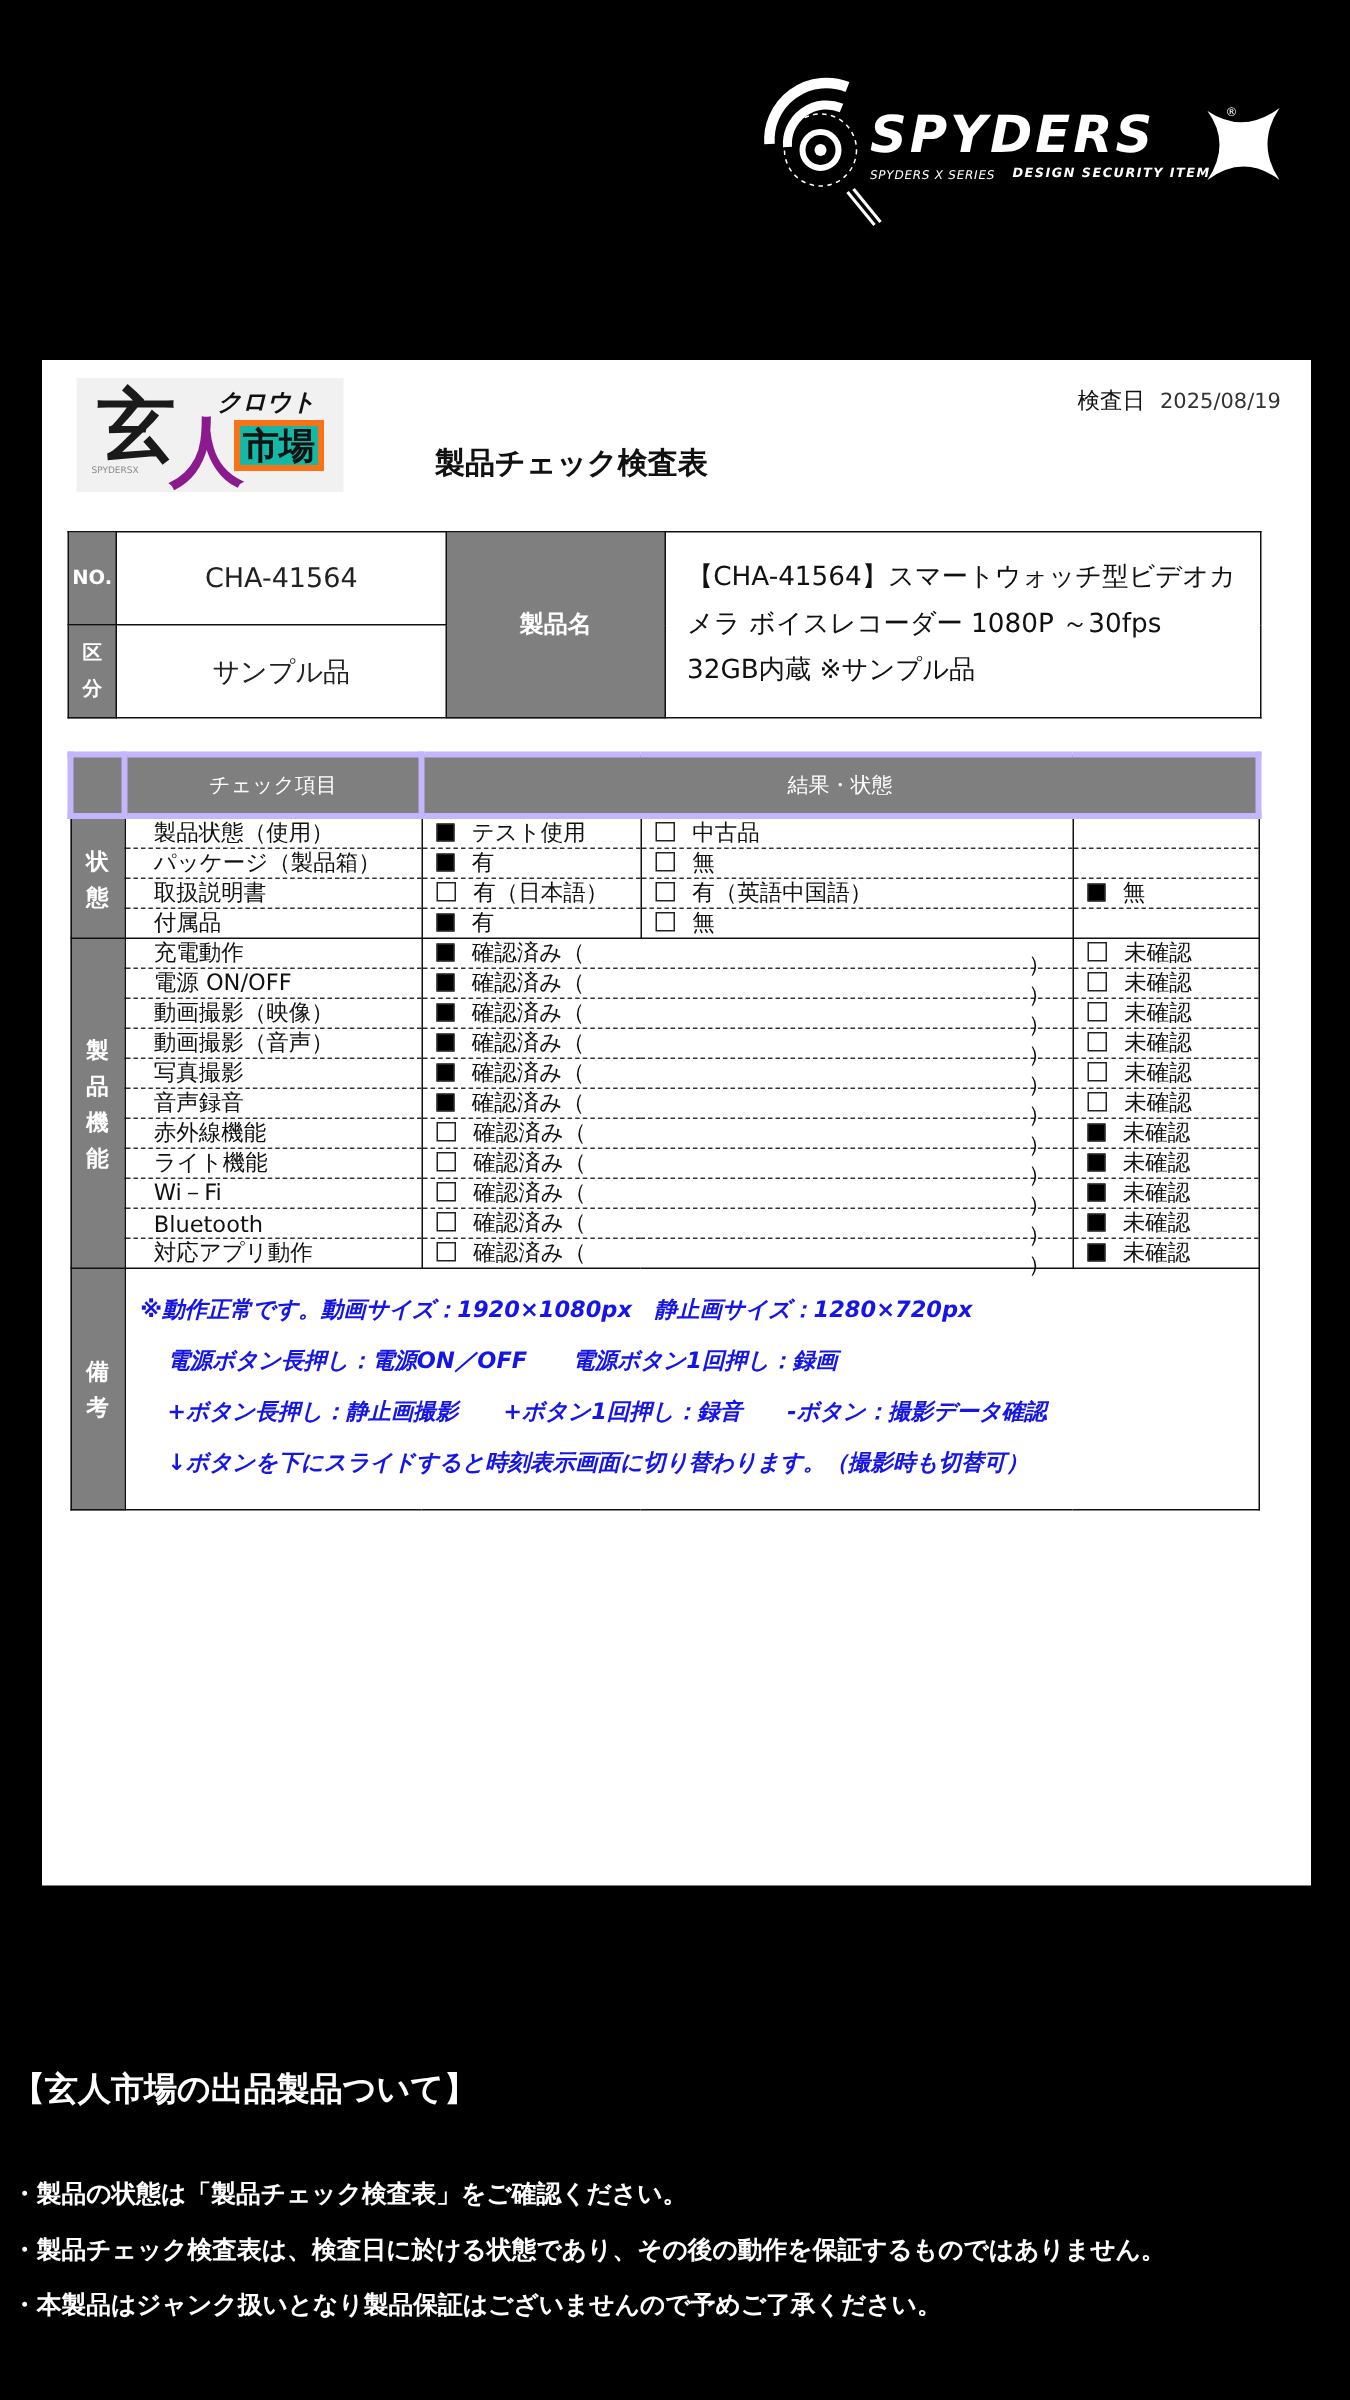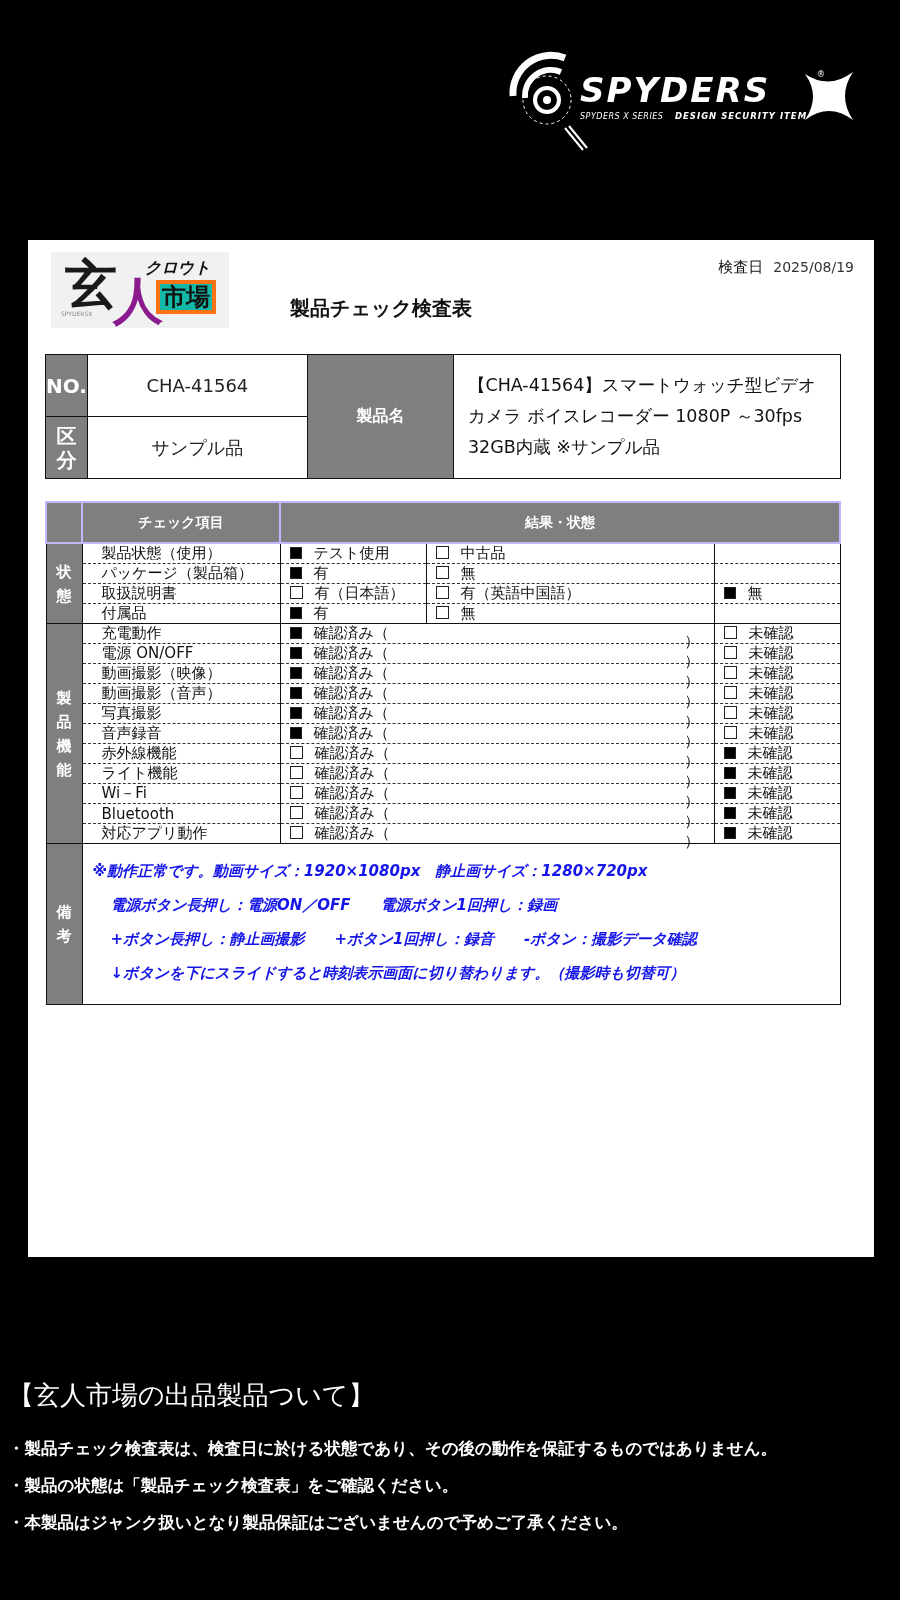--- a/index.html
+++ b/index.html
@@ -24,44 +24,44 @@
 
   .inspect { position: absolute; right: 20px; top: 18px; font-size: 15px; color: #111; }
   .inspect .date { margin-left: 10px; color: #333; font-size: 14px; }
 
   .title { position: absolute; left: 262px; top: 55px; font-size: 20px; font-weight: bold; }
 
   table { border-collapse: collapse; position: absolute; }
   .info { left: 17px; top: 114px; width: 796px; }
   .info td { border: 1px solid #111; height: 62px; font-size: 18px; }
   .gray { background: #7f7f7f; color: #fff; font-weight: bold; text-align: center; }
-  .info .lbl { width: 32px; font-size: 20px; }
+  .info .lbl { width: 32px; font-size: 13px; }
   .info .val { width: 220px; text-align: center; color: #222; }
   .info .pn-lbl { width: 146px; font-size: 16px; }
   .info .pn { padding: 10px 14px; line-height: 31px; font-size: 17.5px; vertical-align: middle; }
 
   .check { left: 17px; top: 261px; width: 796px; }
   .check td, .check th { border-left: 1px solid #111; border-right: 1px solid #111; font-size: 15px; height: 20px; }
-  .check th { background: #7f7f7f; color: #fff; font-weight: bold; height: 41px; border: 2px solid #c4b5fd; font-size: 14px; }
+  .check th { background: #7f7f7f; color: #fff; font-weight: normal; height: 41px; border: 4px solid #c4b5fd; font-size: 14px; }
   .check td { border-bottom: 1px dashed #333; }
   .check tr.sec-end td { border-bottom: 1px solid #111; }
   .check .side { background: #7f7f7f; color: #fff; font-weight: bold; text-align: center; width: 36px; border: 1px solid #111; font-size: 15px; line-height: 24px; }
   .check .item { width: 198px; padding-left: 19px; }
   .check .c1 { width: 146px; padding-left: 9px; }
   .check .c2 { width: 288px; padding-left: 9px; }
   .check .c3 { padding-left: 9px; }
   .check .wide { padding-left: 9px; position: relative; }
   .check .wide .close { position: absolute; right: 14px; top: 8px; }
   .box { display: inline-block; width: 13px; height: 13px; border: 1px solid #222; vertical-align: -1px; margin-right: 12px; }
   .box.on { background: #000; width: 12px; height: 12px; }
   .notes td.body { padding: 10px 0 14px 10px; color: #1515e8; font-weight: bold; font-size: 15px; line-height: 34px; border-bottom: 1px solid #111; font-style: italic; }
   .notes .l2, .notes .l3, .notes .l4 { padding-left: 18px; }
 
   .about { position: absolute; left: 8px; top: 1378px; color: #fff; }
-  .about h2 { font-size: 26px; font-weight: normal; margin-bottom: 25px; }
+  .about h2 { font-size: 22px; font-weight: bold; margin-bottom: 44px; }
   .about p { font-size: 16.5px; font-weight: bold; margin-bottom: 15px; white-space: nowrap; }
 </style>
 </head>
 <body>
 
 <div class="brand">
   <svg width="90" height="110" viewBox="0 0 90 110">
     <path d="M8 48 A38 38 0 0 1 60 10" stroke="#fff" stroke-width="7" fill="none"></path>
     <path d="M20 50 A26 26 0 0 1 56 24" stroke="#fff" stroke-width="6" fill="none"></path>
     <circle cx="42" cy="52" r="12" stroke="#fff" stroke-width="4" fill="none"></circle>
@@ -213,16 +213,16 @@
             <div class="l3">+ボタン長押し：静止画撮影　　+ボタン1回押し：録音　　-ボタン：撮影データ確認</div>
             <div class="l4">↓ボタンを下にスライドすると時刻表示画面に切り替わります。（撮影時も切替可）</div>
           </td>
         </tr>
       </tbody>
     </table>
 </div>
 
 <div class="about">
   <h2>【玄人市場の出品製品ついて】</h2>
+  <p>・製品の状態は「製品チェック検査表」をご確認ください。</p>
   <p>・製品チェック検査表は、検査日に於ける状態であり、その後の動作を保証するものではありません。</p>
-  <p>・製品の状態は「製品チェック検査表」をご確認ください。</p>
   <p>・本製品はジャンク扱いとなり製品保証はございませんので予めご了承ください。</p>
 </div>
 
 </body></html>

